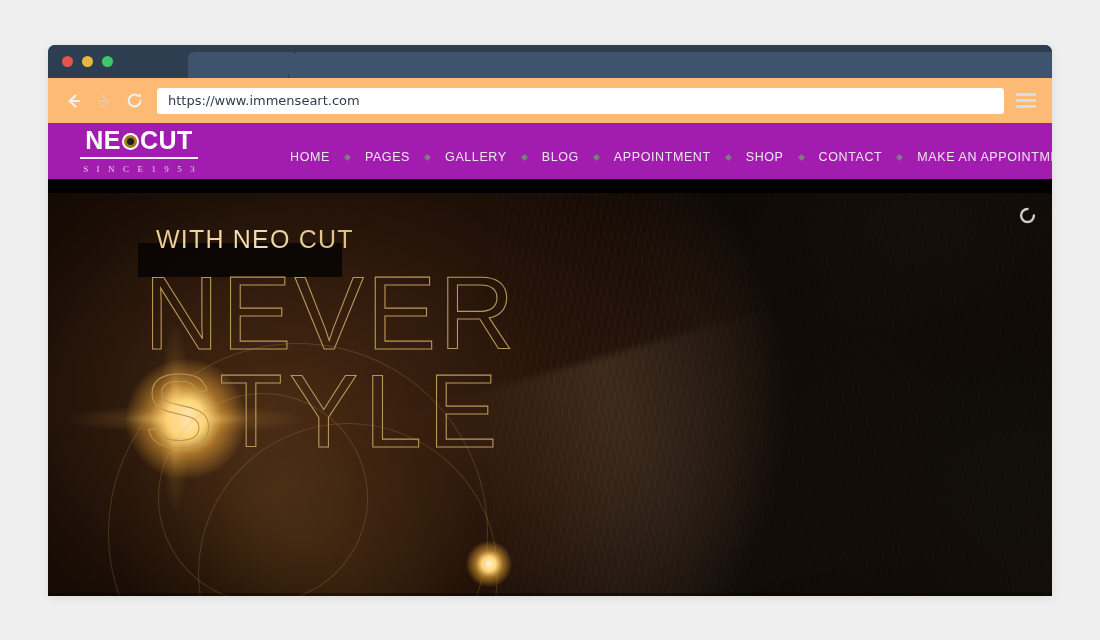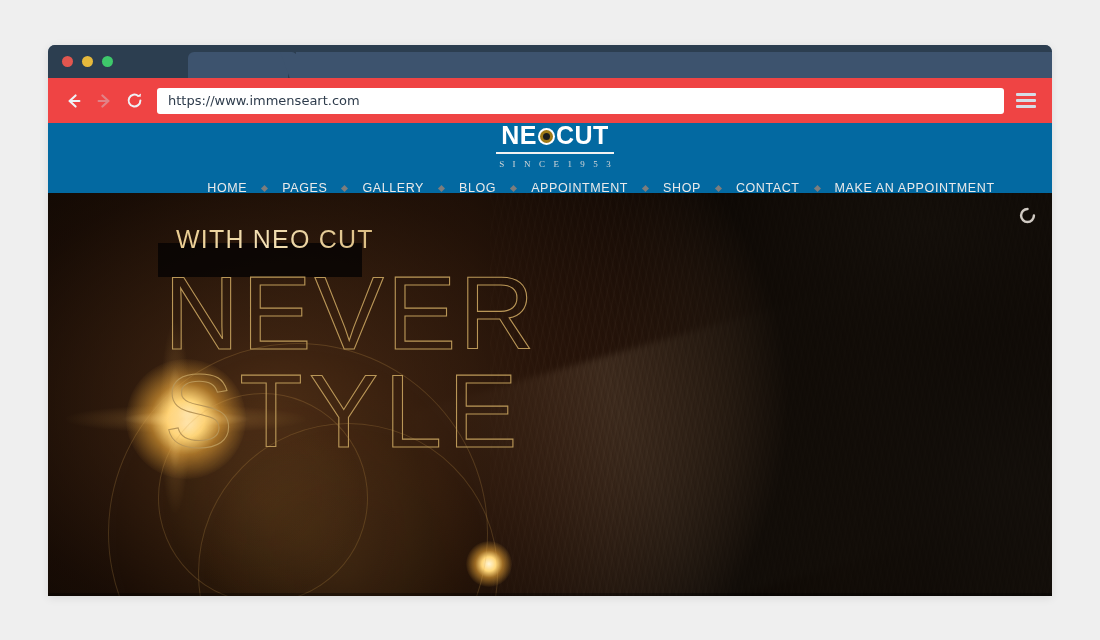--- a/index.html
+++ b/index.html
@@ -79,21 +79,21 @@
     border-radius: 50%;
   }
   .tl-red    { background: #e2564f; }
   .tl-yellow { background: #e6b93c; }
   .tl-green  { background: #3ec86b; }
 
   
   .toolbar {
     position: relative;
     height: 45px;
-    background: #ef4444;
+    background: #fdba74;
     display: flex;
     align-items: center;
     padding: 0 14px;
   }
   .nav-btn {
     width: 24px;
     height: 24px;
     margin-right: 6px;
     display: flex;
     align-items: center;
@@ -143,26 +143,25 @@
     position: relative;
     height: 473px;
     background: #000;
     overflow: hidden;
   }
 
   
   .site-header {
     position: relative;
     z-index: 20;
-    height: 70px;
-    background: #0369a1;
+    height: 56px;
+    background: #a21caf;
     display: flex;
     align-items: center;
     padding: 0 22px 0 32px;
-    flex-direction: column;
   }
 
   .logo {
     flex: 0 0 auto;
     width: 118px;
     user-select: none;
   }
   .logo-main {
     display: flex;
     align-items: center;
@@ -322,21 +321,21 @@
   }
   .flare-streak {
     position: absolute;
     background: radial-gradient(ellipse at center, rgba(255,214,130,0.55) 0%, rgba(255,190,90,0.12) 38%, rgba(0,0,0,0) 72%);
     pointer-events: none;
   }
 
   
   .hero-copy {
     position: absolute;
-    left: 116px;
+    left: 96px;
     top: 28px;
     z-index: 10;
   }
   .eyebrow {
     display: inline-block;
     background: rgba(8,5,3,0.72);
     padding: 4px 12px 6px 12px;
     font-size: 25px;
     letter-spacing: 1.2px;
     font-family: "Liberation Sans", sans-serif;

